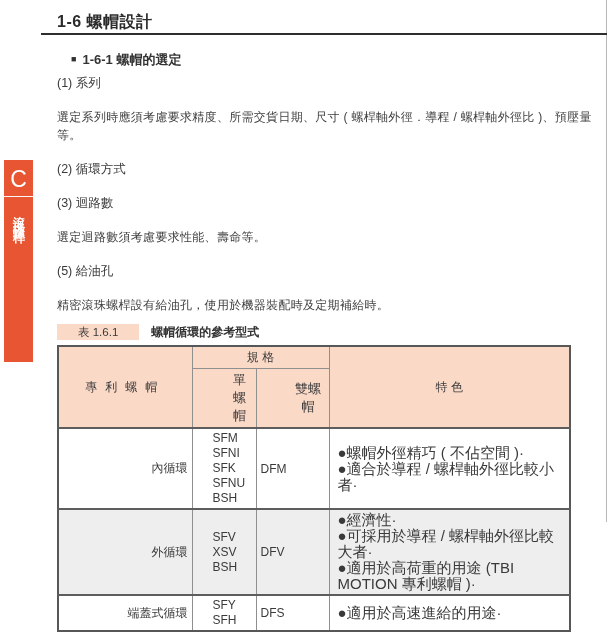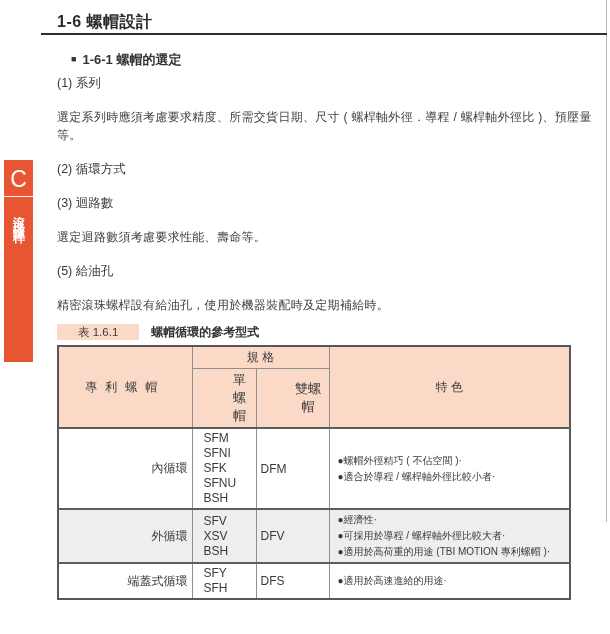--- a/index.html
+++ b/index.html
@@ -58,23 +58,23 @@
   table.spec td,table.spec th{
     border:1px solid #8f8f8f;padding:2px 4px;font-weight:400;
     vertical-align:middle;box-sizing:border-box;
   }
   table.spec{border:2px solid #575757;}
   table.spec .hdr{background:#FBD9C7;text-align:center;}
   table.spec tr.hrow1 th{height:22px;}
   table.spec tr.hrow2 th{height:18px;font-size:13px;padding-left:35px;}
   table.spec .thick-top{border-top:2px solid #5d5d5d;}
   table.spec td.method{text-align:right;}
-  table.spec td.single{padding-left:11px;line-height:15px;}
+  table.spec td.single{padding-left:20px;line-height:15px;}
   table.spec td.double{text-align:left;}
-  table.spec td.features{padding-left:8px;line-height:16px;font-size:10px;}
+  table.spec td.features{padding-left:8px;line-height:16px;font-size:15px;}
   table.spec tr.r1 td{height:58px;}
   table.spec tr.r2 td{height:54px;background:#EEEEEE;}
   table.spec tr.r3 td{height:30px;}
   .sp{letter-spacing:8px;}
 </style>
 </head>
 <body>
 
 <div class="page">
 

